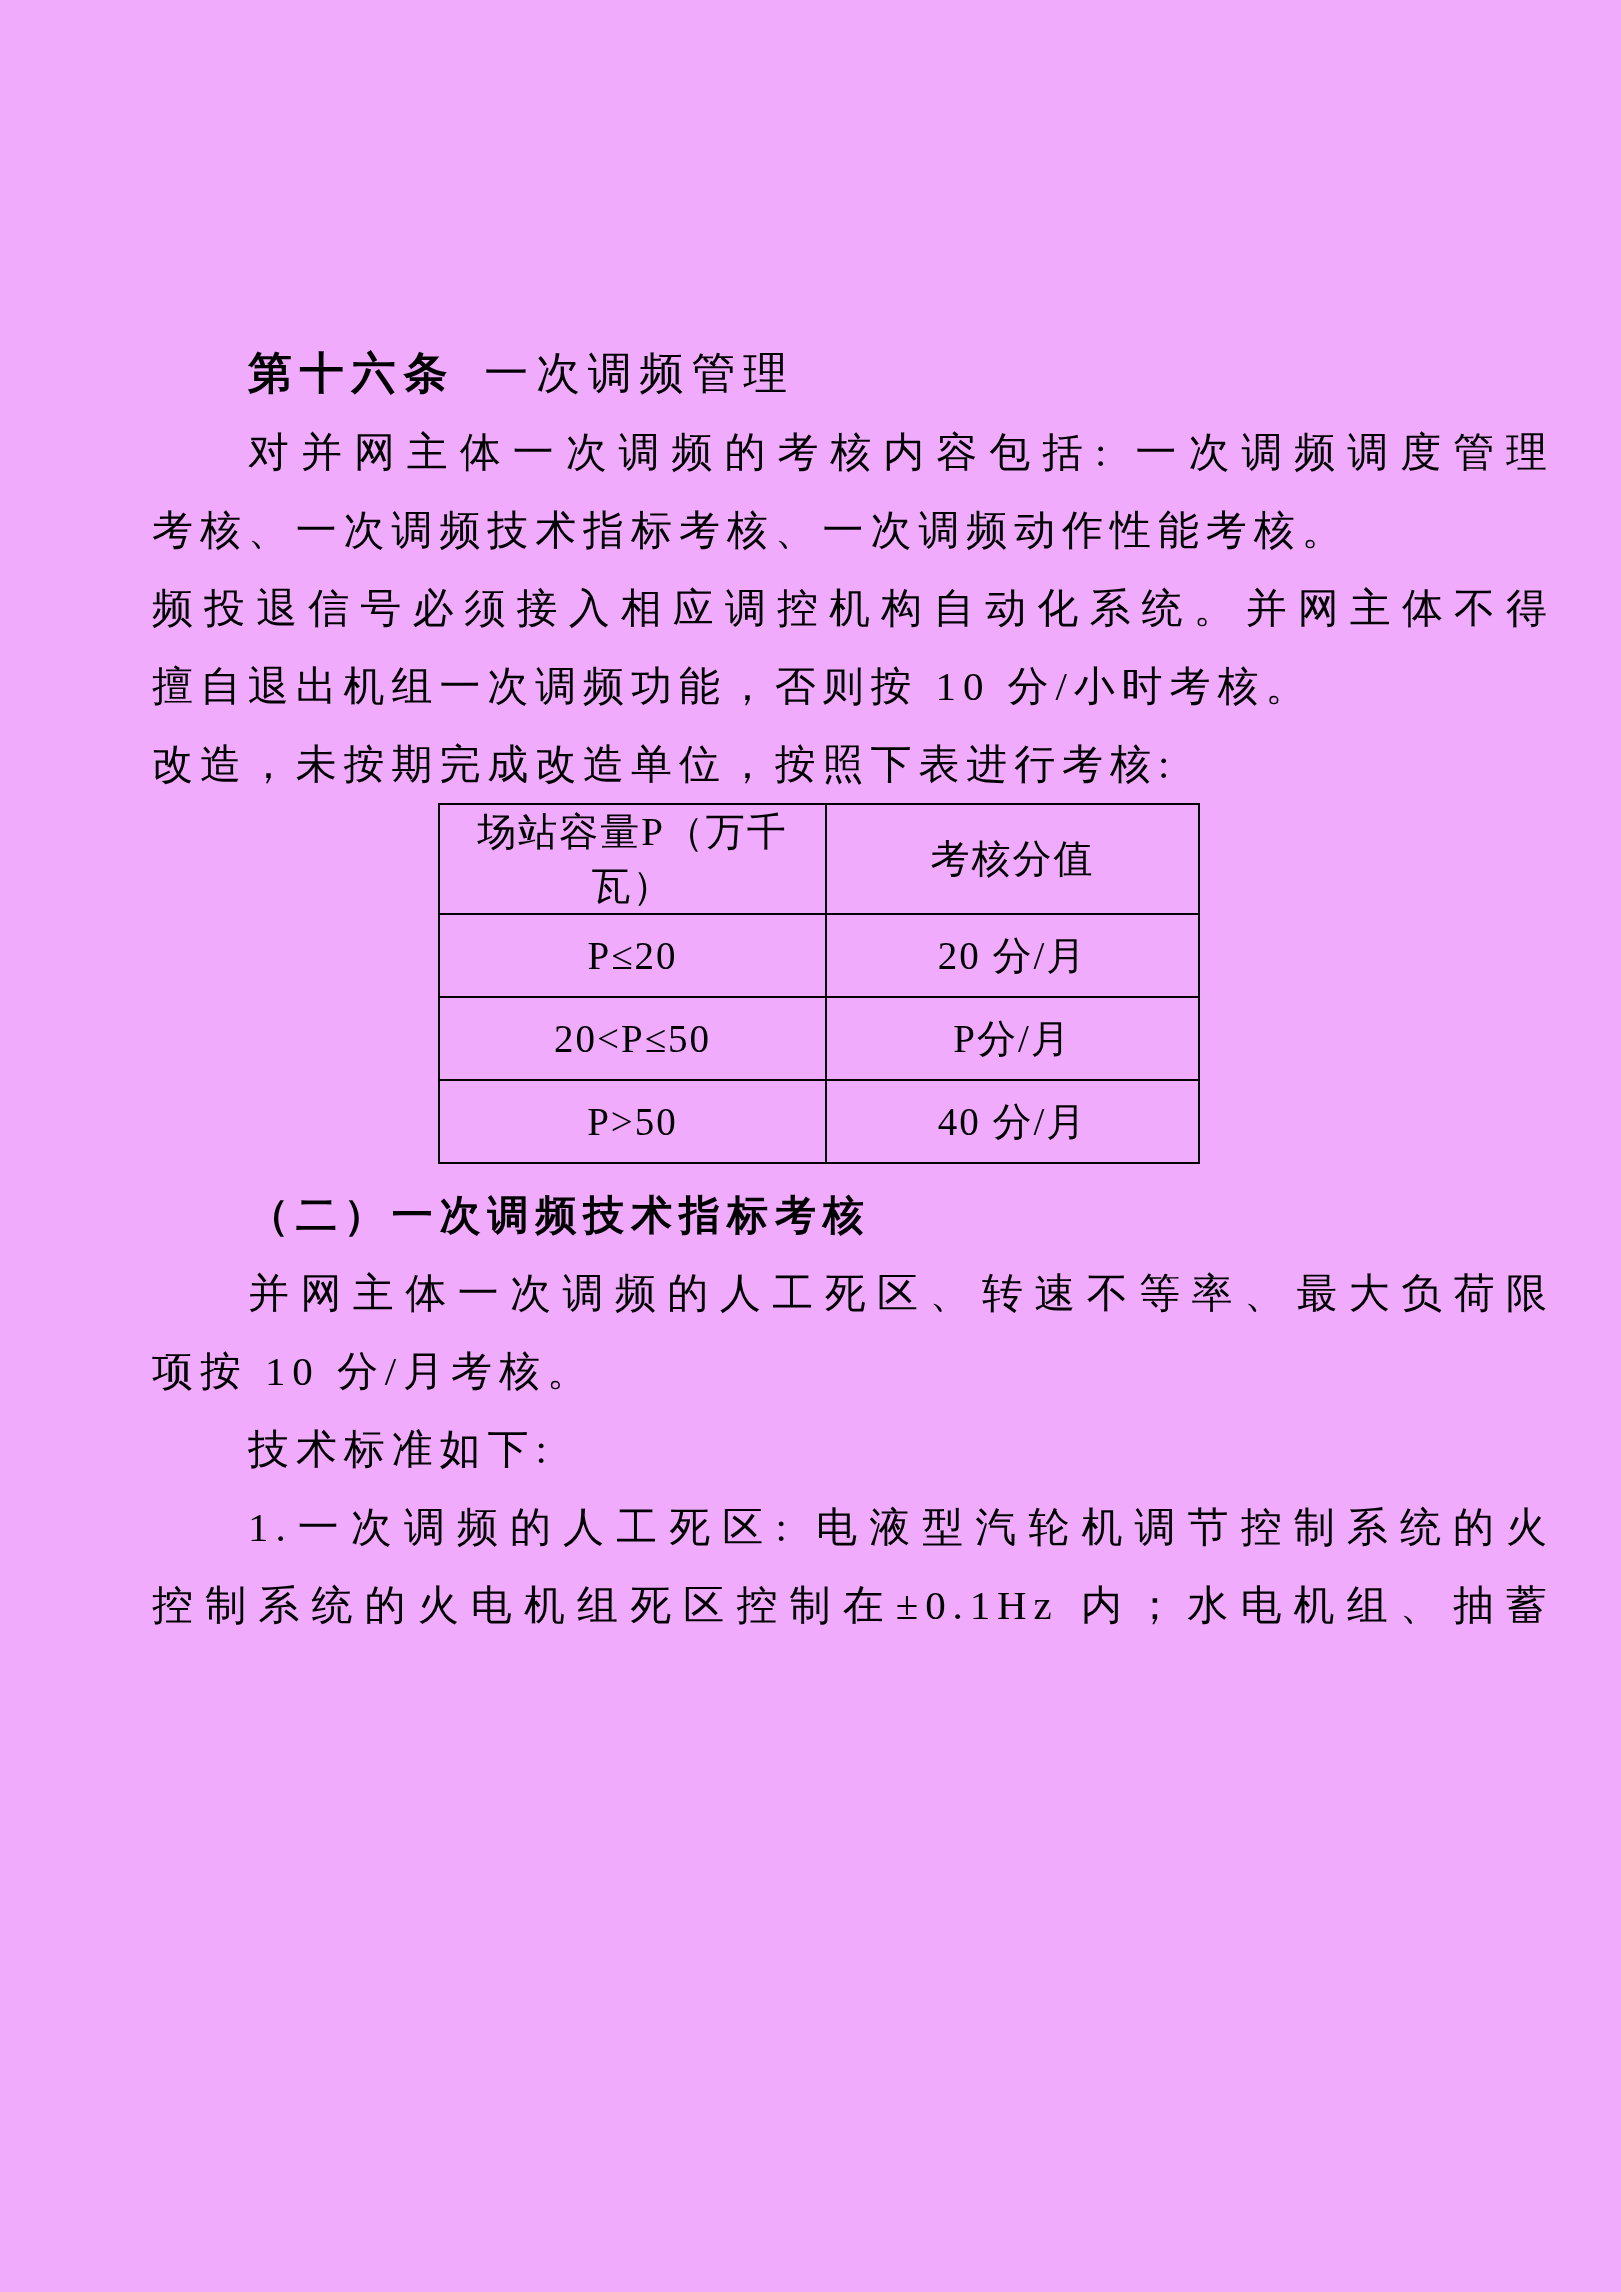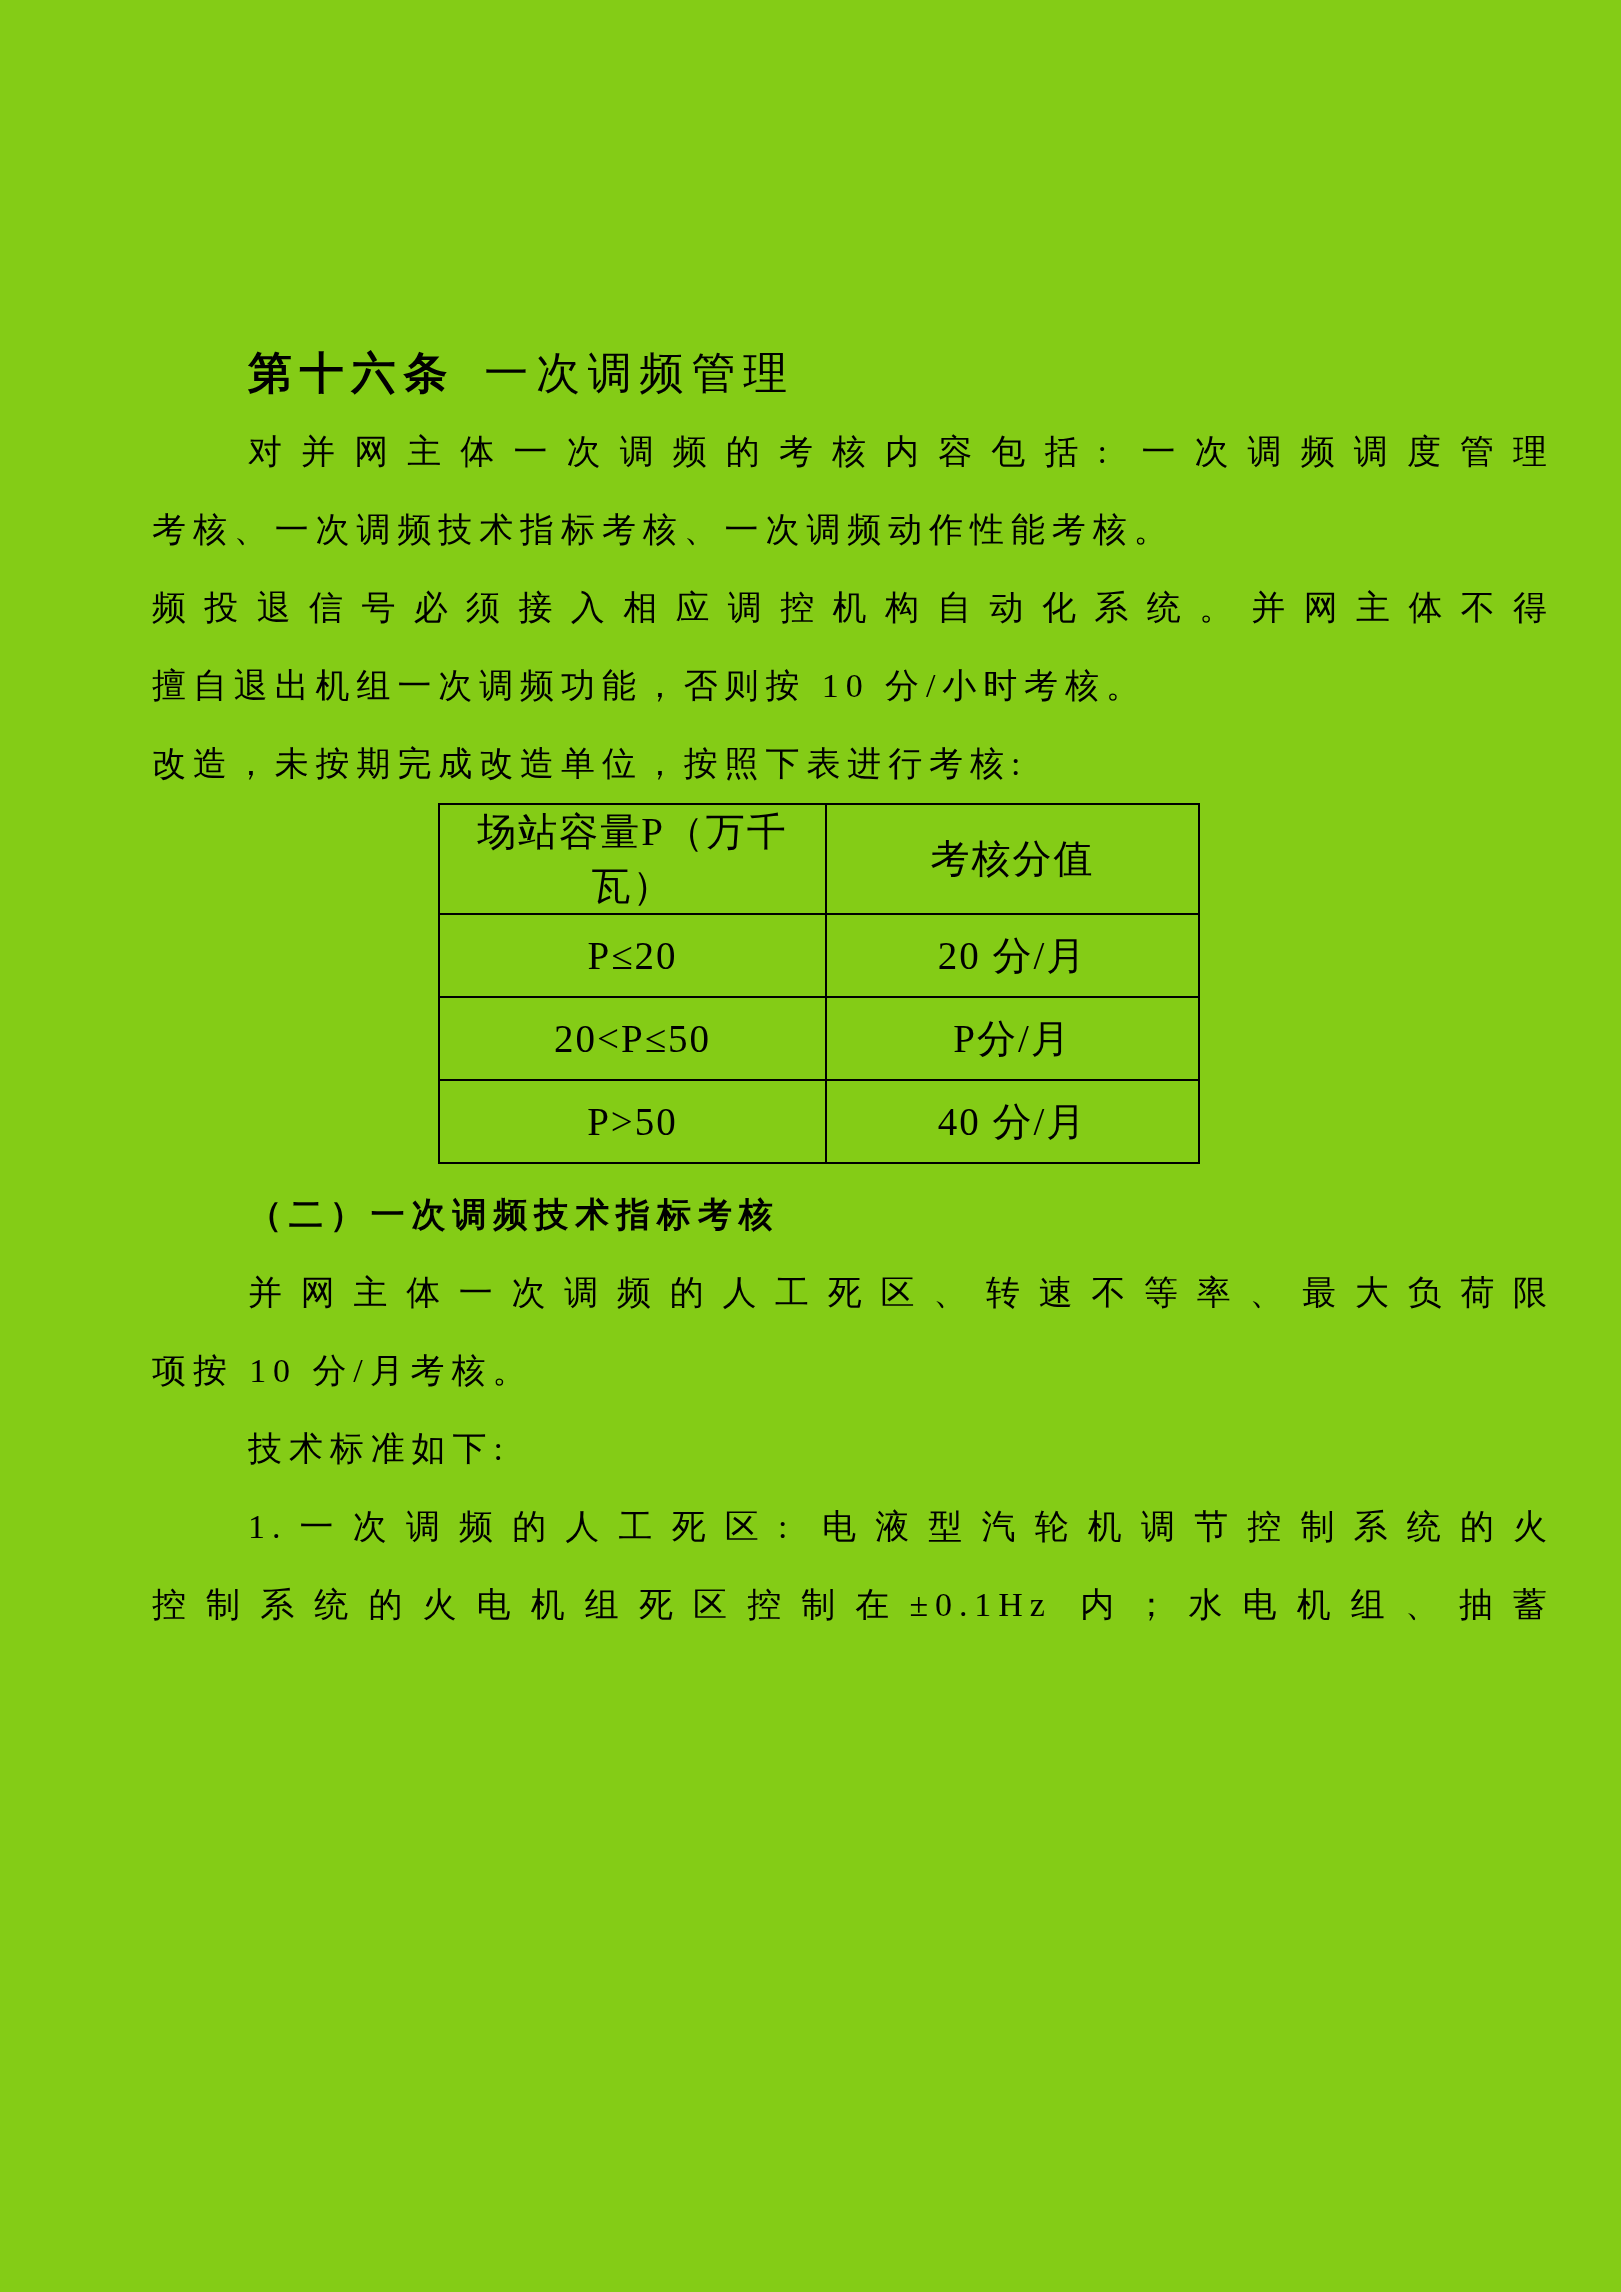--- a/index.html
+++ b/index.html
@@ -1,28 +1,28 @@
 <!DOCTYPE html>
 <html><head>
 <meta charset="utf-8">
 <style>
   html, body { margin: 0; padding: 0; background: #888; }
   .page {
     width: 1621px;
     height: 2293px;
-    background: #84cc16;
+    background: #f0abfc;
     color: #000000;
     font-family: "Liberation Serif", "DejaVu Serif", serif;
     margin: 0 auto;
     overflow: hidden;
     box-sizing: border-box;
     padding: 335px 67px 0 152px;
   }
   .line {
-    font-size: 34px;
+    font-size: 41px;
     line-height: 78px;
     letter-spacing: 6.9px;
     text-align: justify;
     white-space: nowrap;
   }
   .jl { text-align-last: justify; white-space: normal; }
   .ind { text-indent: 96px; }
   .bold { font-weight: bold; }
   .heading { font-size: 44px; letter-spacing: 7.8px; }
   .h-num { font-weight: bold; }

